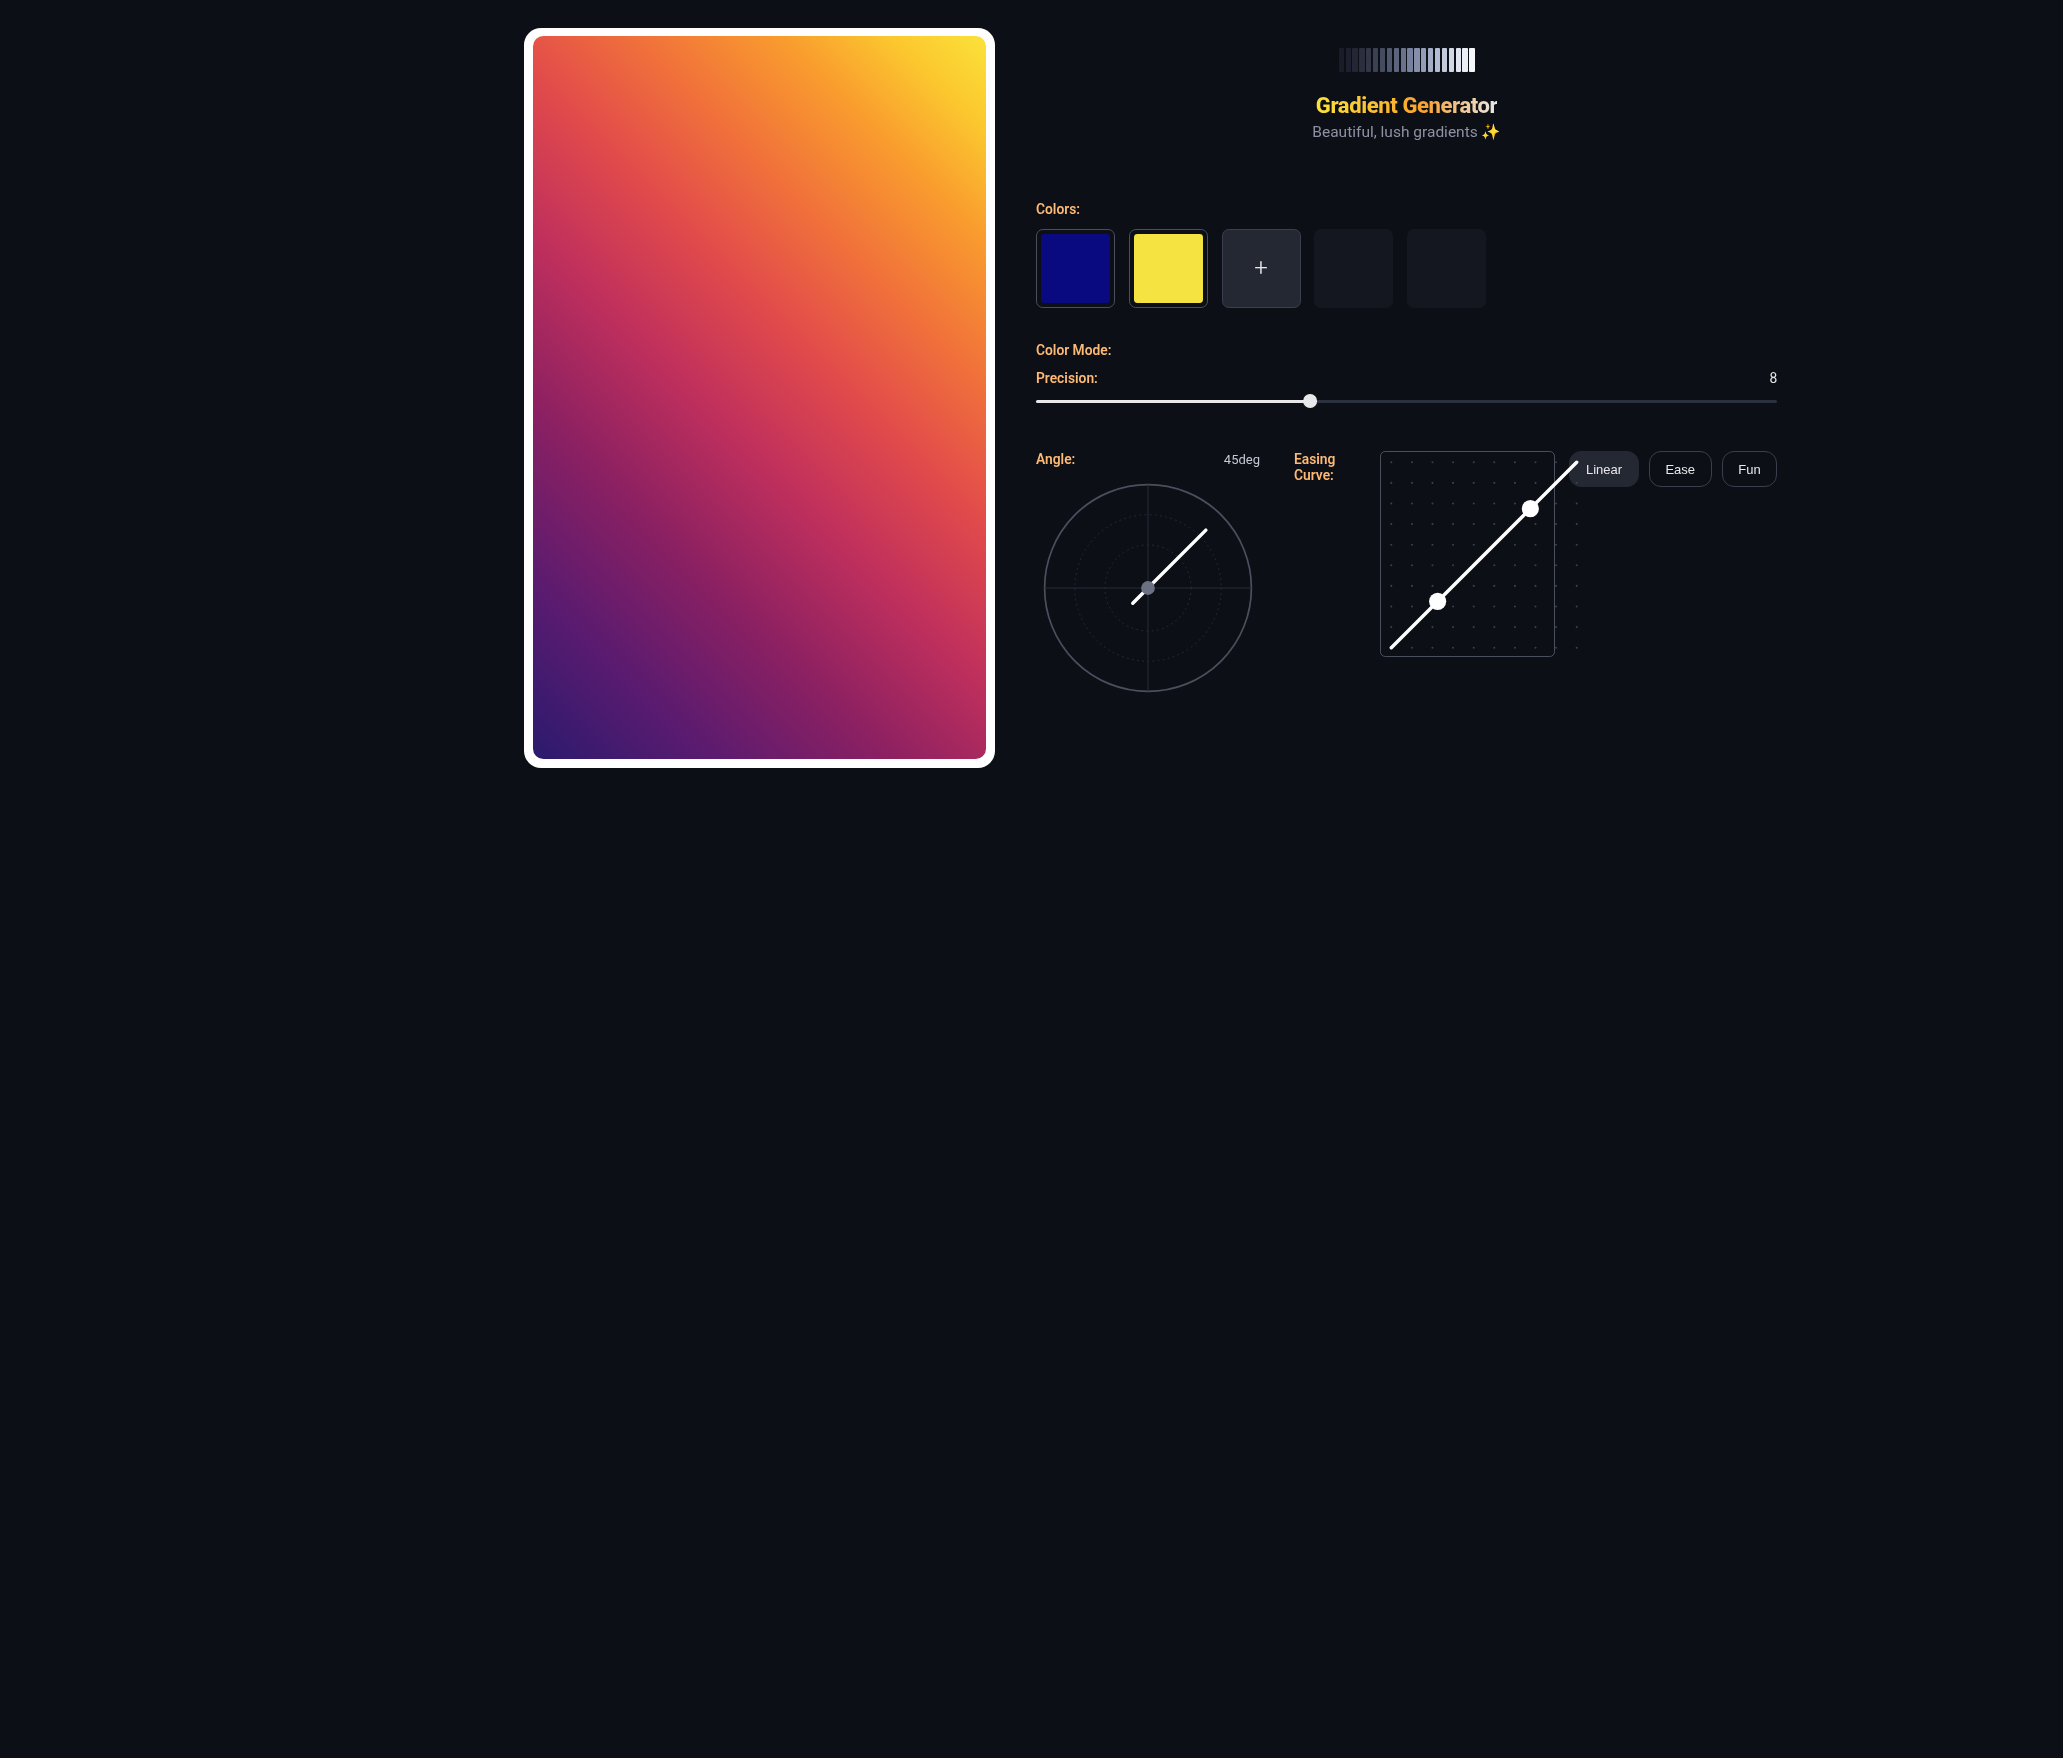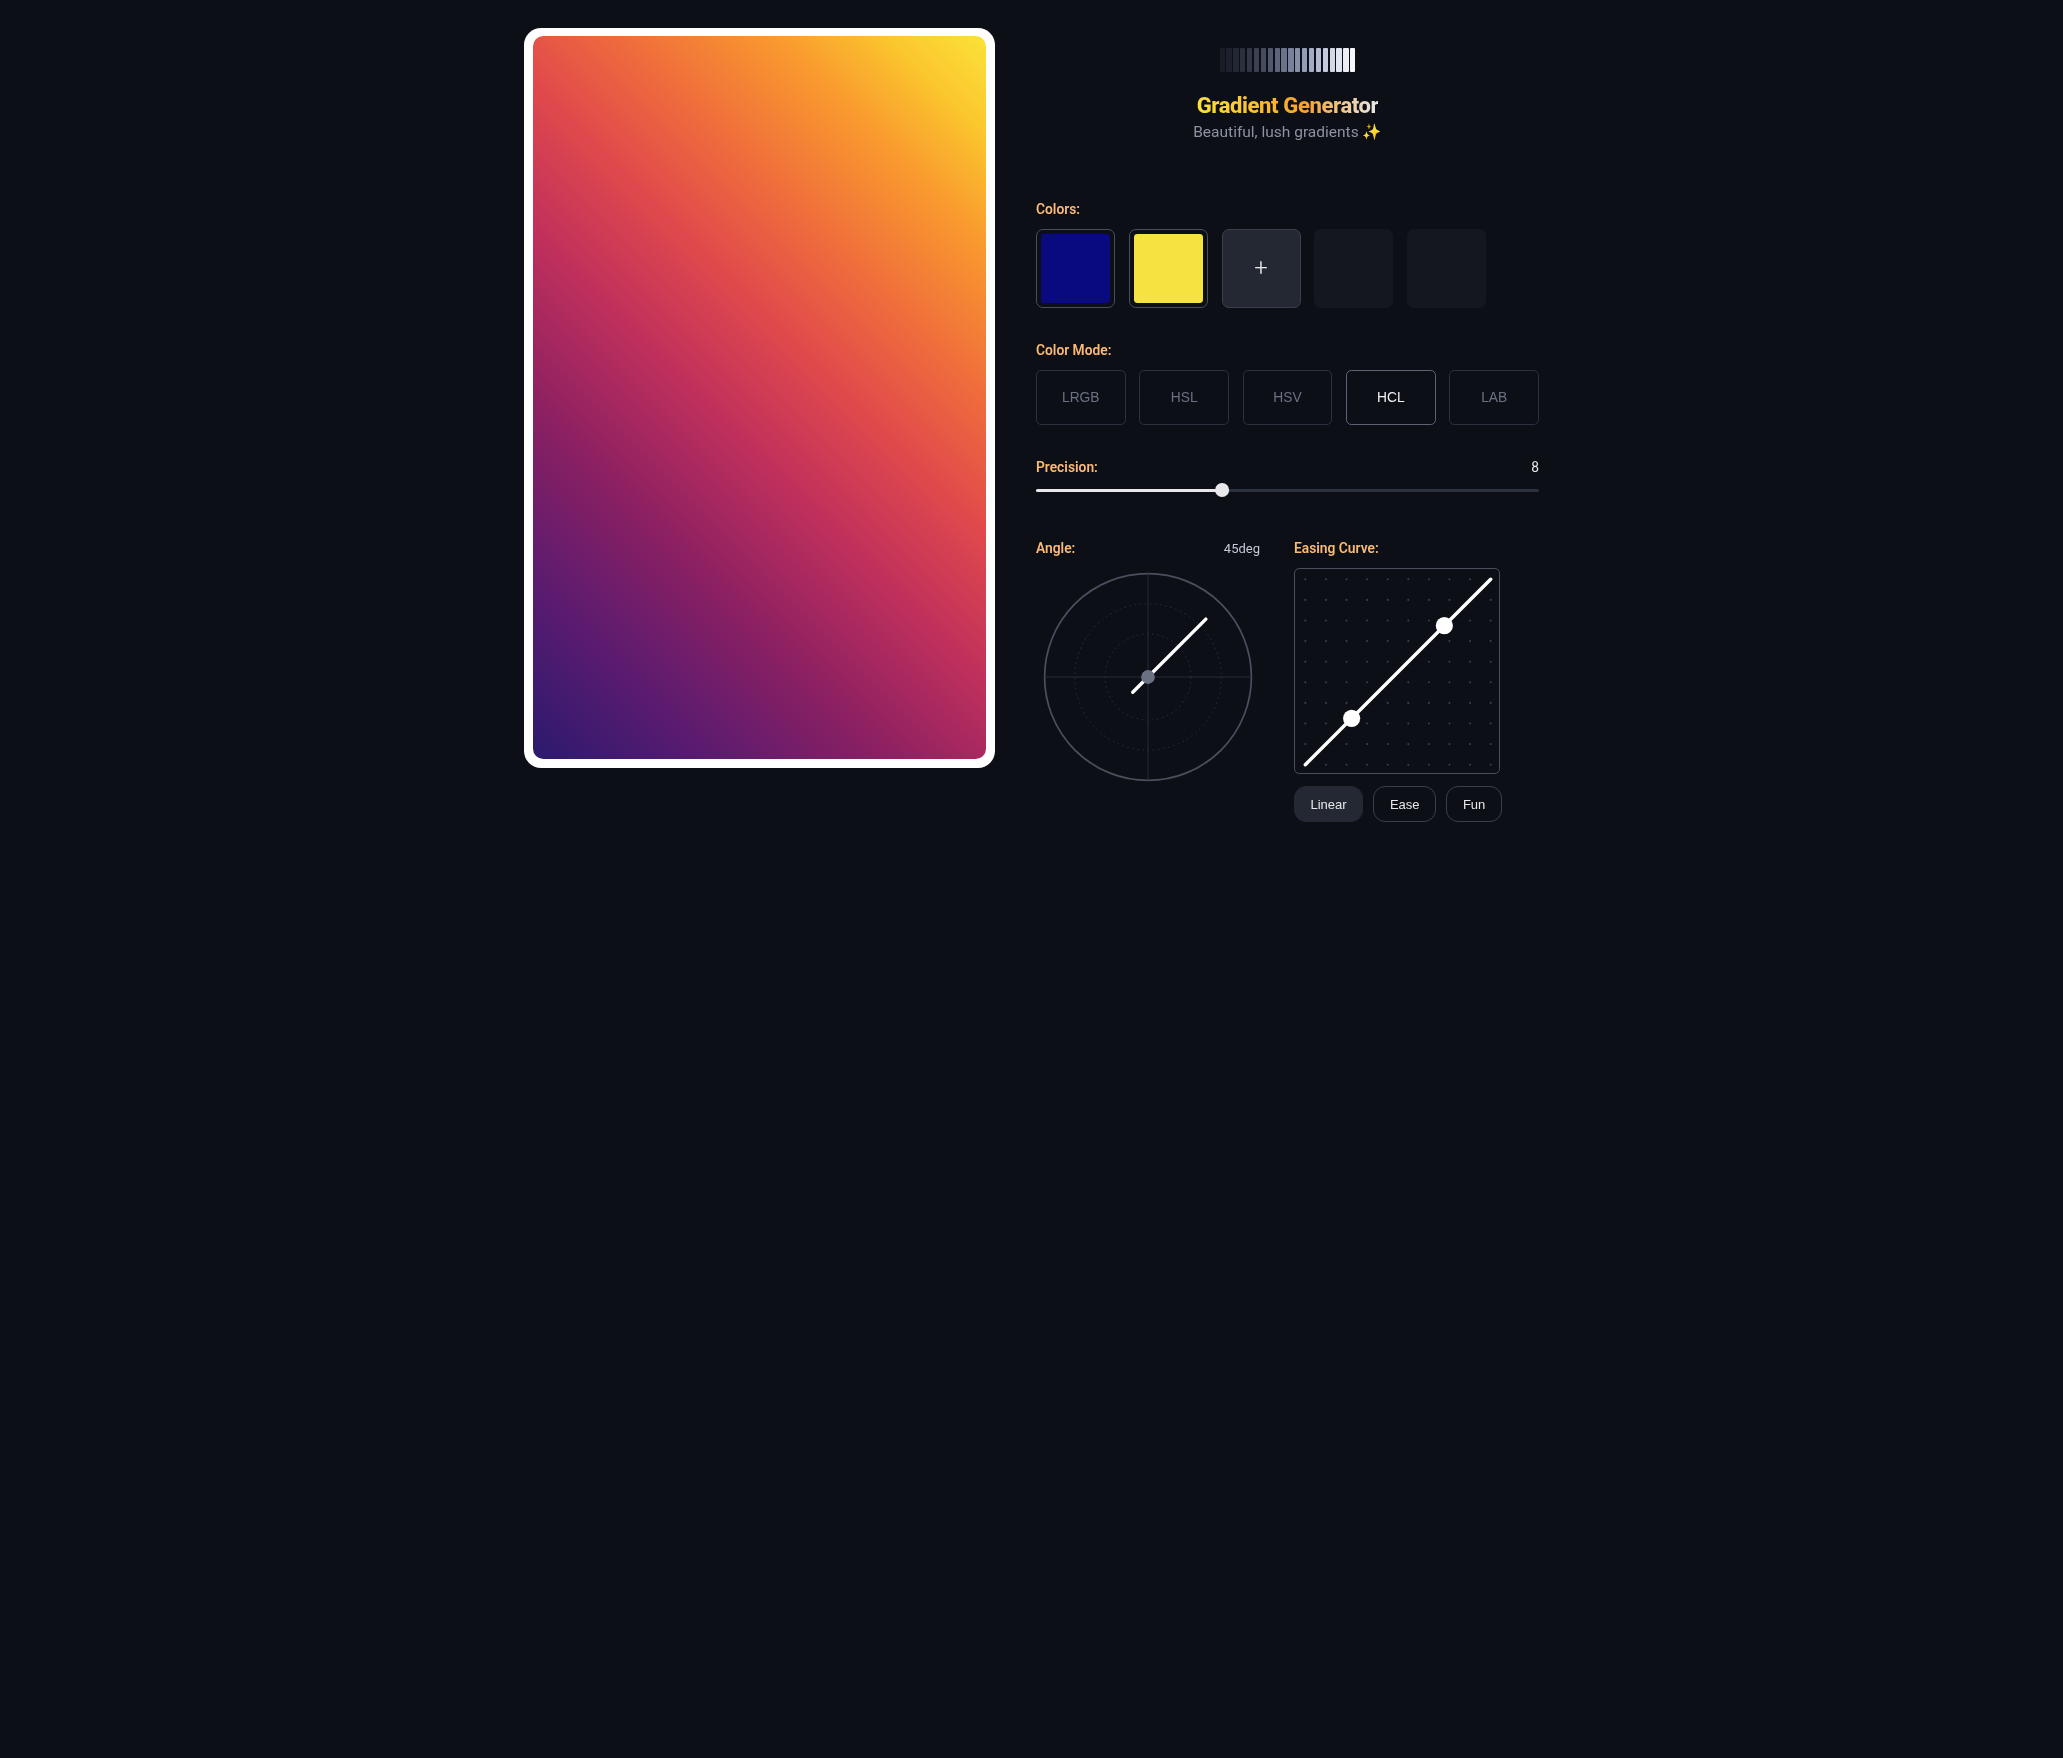--- a/index.html
+++ b/index.html
@@ -126,21 +126,21 @@
     background: #e8e8ea;
     border-radius: 50%;
     transform: translate(-50%, -50%);
   }
   
   .bottom-row { display: flex; gap: 34px; }
   .angle-col { flex: 0 0 224px; }
   .angle-header { display: flex; justify-content: space-between; align-items: baseline; margin-bottom: 8.6px; }
   .angle-value { color: #c5c9d6; font-size: 13px; }
   .angle-dial { width: 224px; height: 224px; cursor: pointer; }
-  .easing-col { flex: 1; display: flex; flex-direction: column; }
+  .easing-col { flex: 1; display: flex; flex-direction: row; gap: 14px; }
   .easing-box {
     width: 206px; height: 206px;
     border: 1.7px solid #4a4f5e;
     border-radius: 5.2px;
     position: relative;
     margin-bottom: 12px;
     cursor: pointer;
     align-self: flex-start;
   }
   .easing-presets { display: flex; gap: 10.3px; }
@@ -201,27 +201,20 @@
           <div class="color-swatch" style="background: rgb(245, 227, 66);"></div>
         </div>
         <div class="color-cell add">
           <span class="plus">+</span>
         </div>
         <div class="color-cell empty"></div>
         <div class="color-cell empty"></div>
       </div>
 
     <div class="section-label">Color Mode:</div>
-    <div class="mode-row" id="mode-row">
-        <button class="mode-btn">LRGB</button>
-        <button class="mode-btn">HSL</button>
-        <button class="mode-btn">HSV</button>
-        <button class="mode-btn selected">HCL</button>
-        <button class="mode-btn">LAB</button>
-      </div>
 
     <div class="precision-header">
       <div class="section-label" style="margin-bottom:0">Precision:</div>
       <div class="precision-value">8</div>
     </div>
     <div class="slider-track">
       <div class="slider-fill" id="slider-fill" style="width: 37%;"></div>
       <div class="slider-thumb" id="slider-thumb" style="left: 37%;"></div>
     </div>
 

